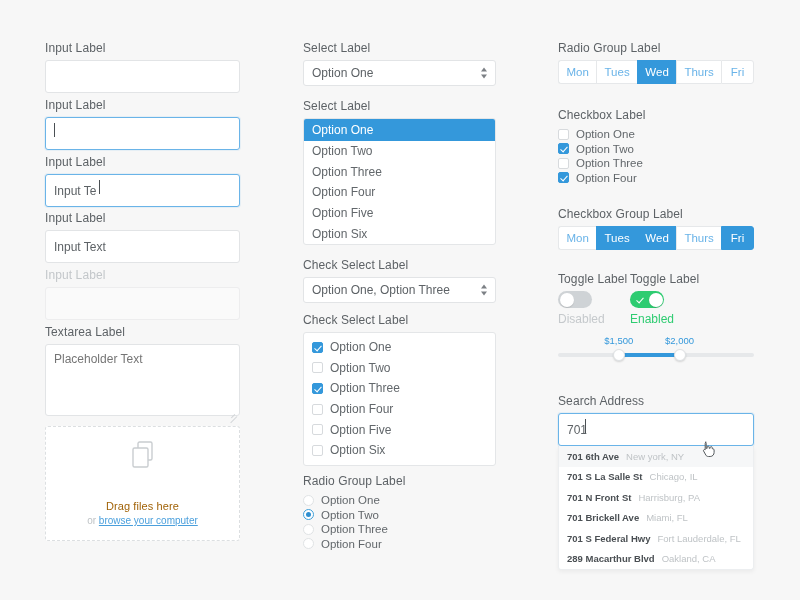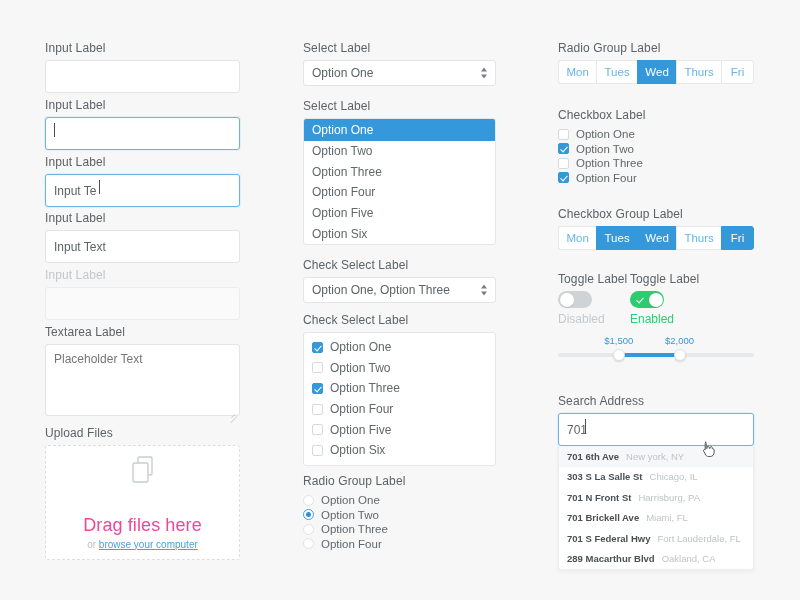--- a/index.html
+++ b/index.html
@@ -56,21 +56,21 @@
     position: absolute; right: 0; height: 1px; background: #d2d5d8;
     transform: rotate(-45deg); transform-origin: right center;
   }
 
   
   .upload {
     width: 100%; height: 115px; background: #fff;
     border: 1px dashed #dcdfe1; border-radius: 3px;
     display: flex; flex-direction: column; align-items: center; justify-content: center;
   }
-  .upload-title { font-size: 18px; color: #ec4899; margin-top: 25px; letter-spacing: .1px; }
+  .upload-title { font-size: 11px; color: #a16207; margin-top: 25px; letter-spacing: .1px; }
   .upload-sub { font-size: 10px; color: #bfc3c6; margin-top: 3px; }
   .upload-sub a { color: #4a9fdc; text-decoration: underline; }
 
   
   .sel {
     position: relative; width: 100%; height: 26px; background: #fff;
     border: 1px solid #e2e4e6; border-radius: 3px;
     font-size: 12px; color: #5d6266; padding: 0 22px 0 8px;
     line-height: 24px; white-space: nowrap; overflow: hidden;
   }
@@ -237,21 +237,20 @@
       <div style="position:relative">
         <textarea class="ta" placeholder="Placeholder Text" style=""></textarea>
         <span class="ta-grip">
           <i style="width:9px; top:8px"></i>
             <i style="width:5px; top:8px; right:0; transform:rotate(-45deg) translateY(-3px)"></i>
         </span>
       </div>
     </div>
 
     <div class="fld" style="top:426px">
-      <span class="lbl">Upload Files</span>
       <div class="upload">
         <span>
           <svg width="28" height="30" viewBox="0 0 28 30">
             <rect x="9" y="1" width="14" height="18" rx="1.5" fill="none" stroke="#c9cdd0" stroke-width="1.4"></rect>
             <rect x="4" y="7" width="15" height="19" rx="1.5" fill="#fff" stroke="#c9cdd0" stroke-width="1.4"></rect>
           </svg>
         </span>
         <span class="upload-title">Drag files here</span>
         <span class="upload-sub"><span>or </span><a href="#">browse your computer</a></span>
       </div>
@@ -428,21 +427,21 @@
       <div class="caret-wrap">
         <input class="inp focus" type="text" value="701" style="">
         <span class="caret" style="left:27px"></span>
       </div>
       <div class="ac-list">
         <div class="ac-item hl">
           <span class="ac-street">701 6th Ave</span>
           <span class="ac-city">New york, NY</span>
         </div>
         <div class="ac-item">
-          <span class="ac-street">303 S La Salle St</span>
+          <span class="ac-street">701 S La Salle St</span>
           <span class="ac-city">Chicago, IL</span>
         </div>
         <div class="ac-item">
           <span class="ac-street">701 N Front St</span>
           <span class="ac-city">Harrisburg, PA</span>
         </div>
         <div class="ac-item">
           <span class="ac-street">701 Brickell Ave</span>
           <span class="ac-city">Miami, FL</span>
         </div>

